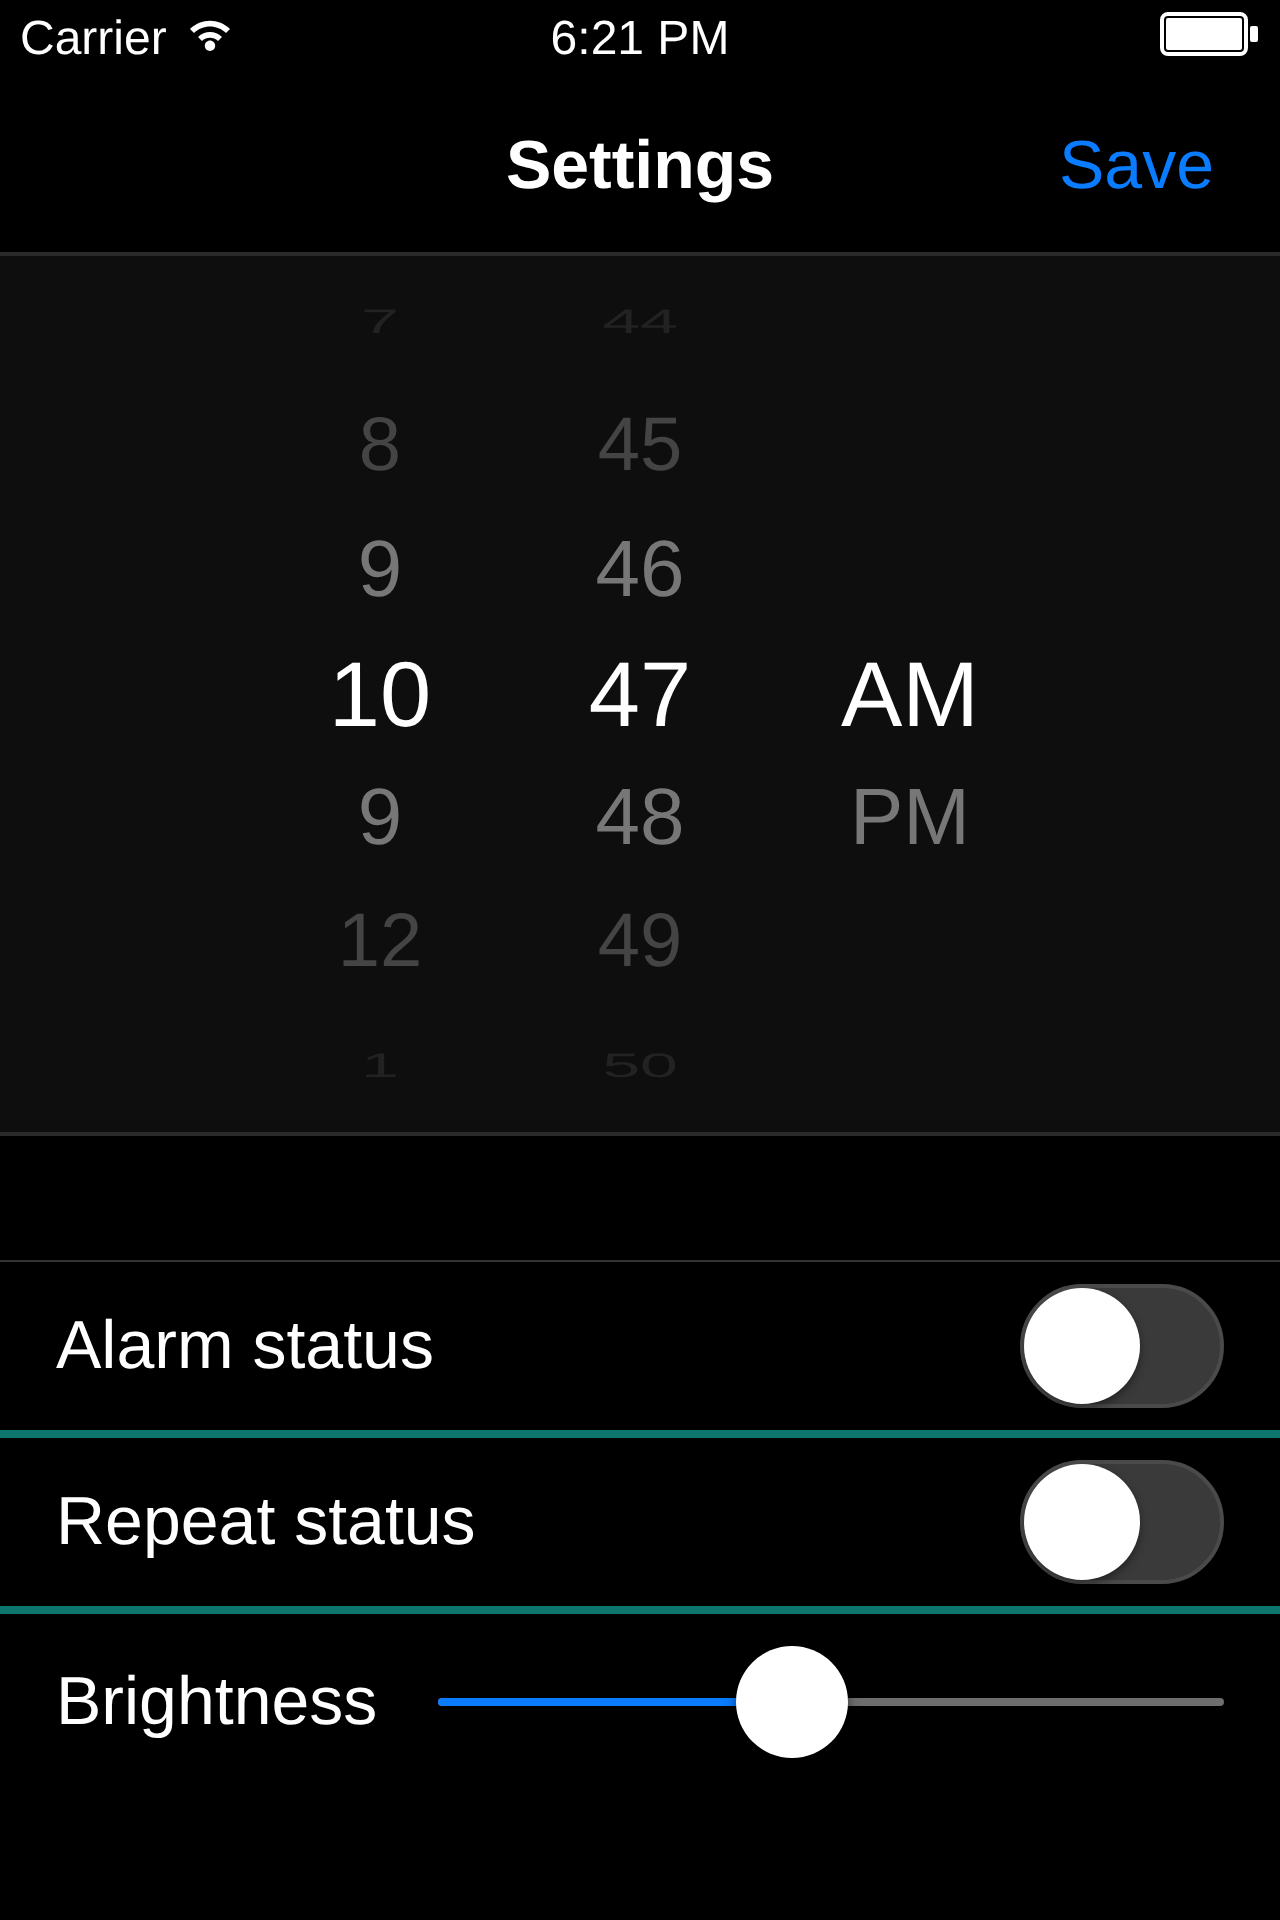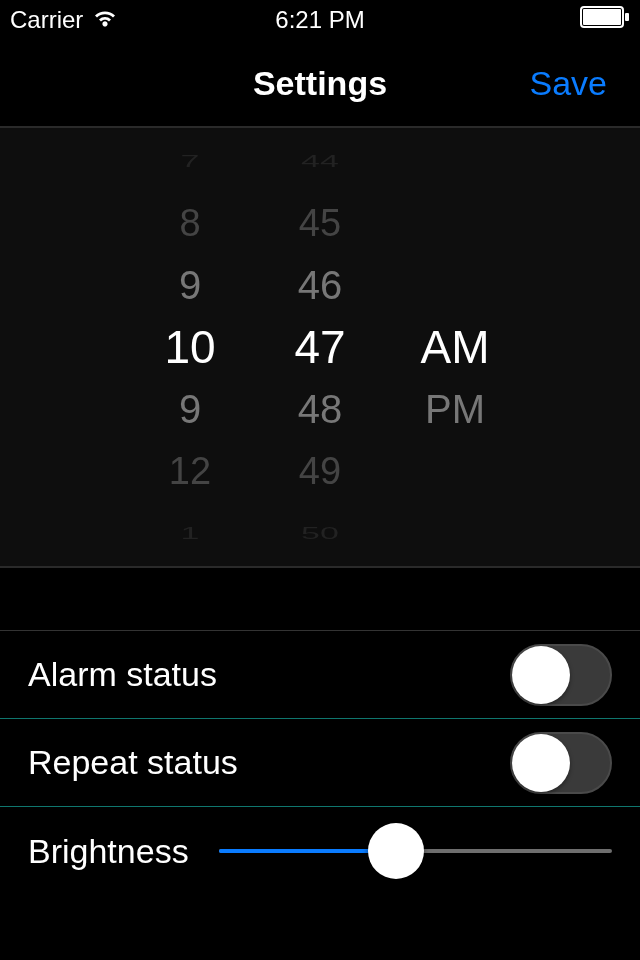--- a/index.html
+++ b/index.html
@@ -77,21 +77,21 @@
 
   .settings-list {
     border-top: 1px solid #333;
   }
   .row {
     display: flex;
     align-items: center;
     justify-content: space-between;
     padding: 0 28px;
     height: 88px;
-    border-bottom: 1px solid #0f766e;
+    border-bottom: 4px solid #0f766e;
   }
   .row-label { font-size: 34px; font-weight: 400; color: #fff; }
 
   .switch {
     width: 102px; height: 62px; border-radius: 34px;
     background: #3a3a3a;
     position: relative;
     border: 2px solid #4a4a4a;
   }
   .switch-knob {

